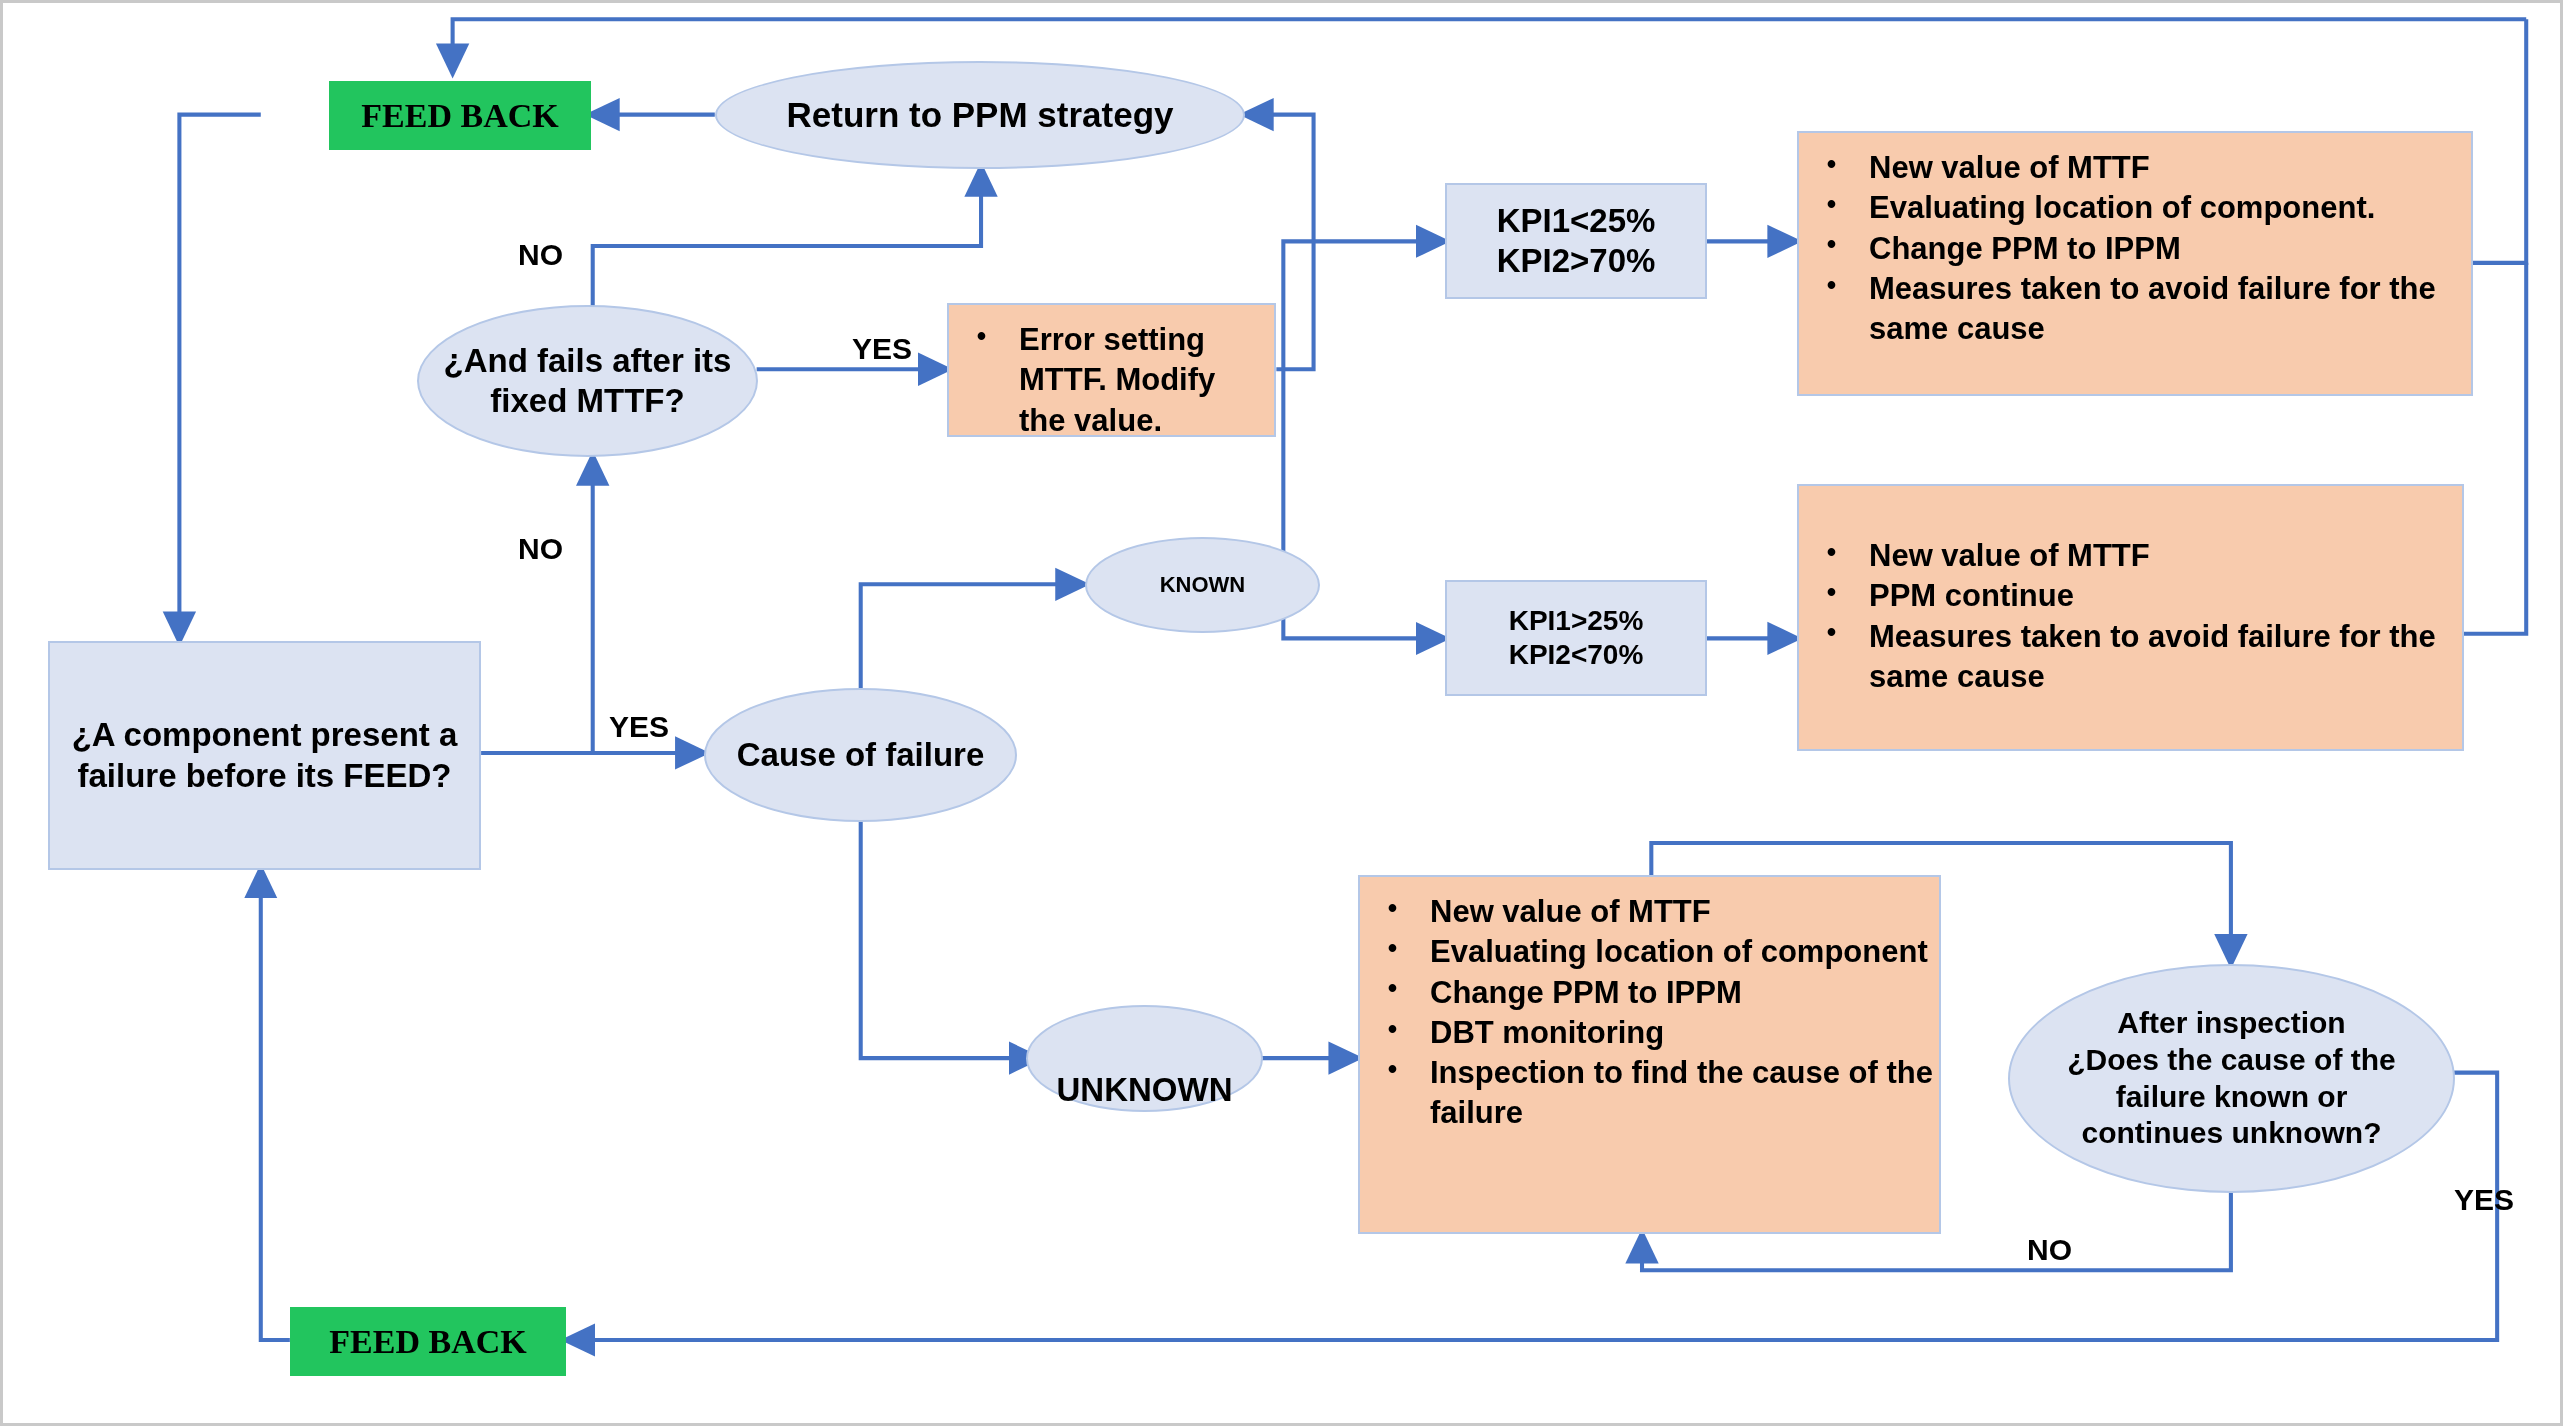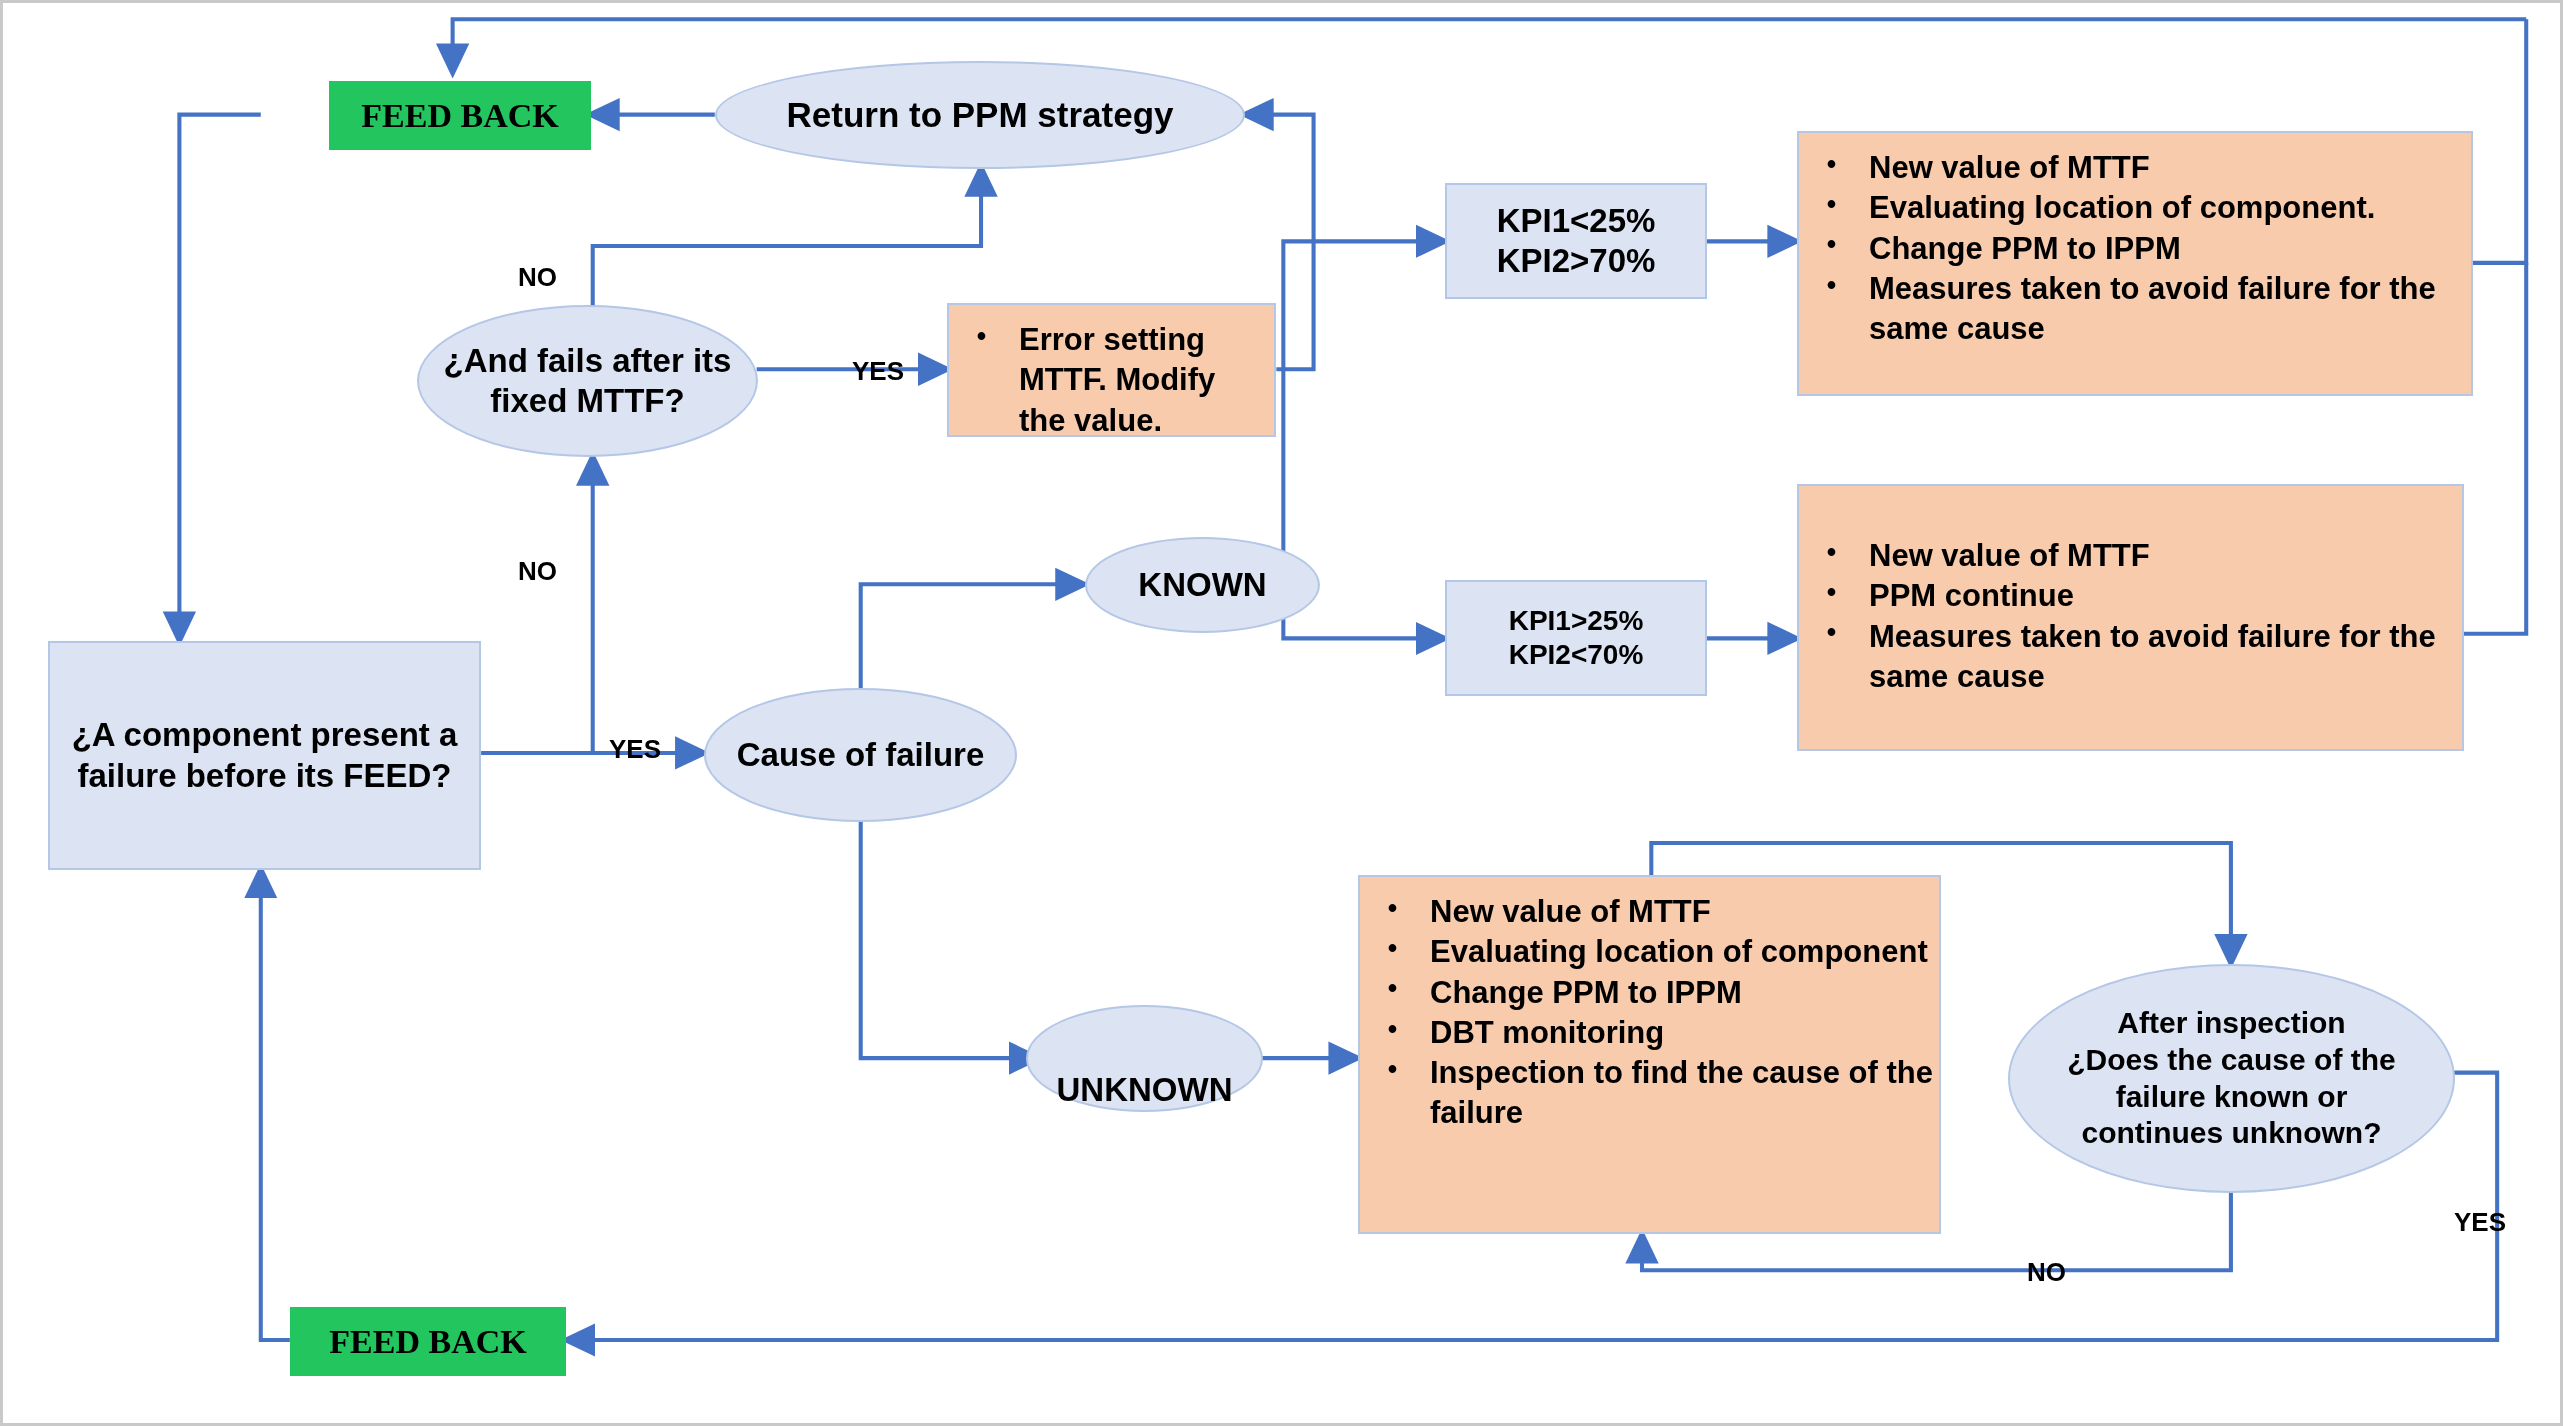--- a/index.html
+++ b/index.html
@@ -12,21 +12,21 @@
     box-sizing:border-box;
     overflow:hidden;
   }
   #wires{position:absolute;left:0;top:0;width:2563px;height:1426px;}
   .node{position:absolute;box-sizing:border-box;display:flex;align-items:center;justify-content:center;}
   .rect{border:2.9px solid #b4c7e7;background:#dce3f2;}
   .green{border:0;background:#22c55e;font-family:Liberation Serif, serif;}
   .orange{border:2.9px solid #b4c7e7;background:#f8cbad;}
   .ellipse{background:#dce3f2;border:2.9px solid #b4c7e7;border-radius:50%;}
   .lbl{font-weight:bold;color:#000;text-align:center;line-height:1.22;}
-  .edge-label{position:absolute;font-weight:bold;color:#000;font-size:26px;margin-top:24px;}
+  .edge-label{position:absolute;font-weight:bold;color:#000;font-size:30px;}
   .bullets{list-style:none;margin:0;padding:0;width:100%;}
   .bullets li{position:relative;padding-left:55px;font-weight:bold;color:#000;
     font-size:31px;line-height:1.30;}
   .bullets li:before{content:"\2022";position:absolute;left:12.8px;top:-1.2px;font-size:27px;}
   .ob{padding:15px 5px 15px 15px;display:block;align-items:flex-start;}
   .ob-inner{width:100%;}
 </style>
 </head>
 <body>
 
@@ -141,21 +141,21 @@
       <span>¿A component present a</span><br>
       <span>failure before its FEED?</span>
     </span>
   </div>
 
   <div class="node ellipse" style="left:701px;top:685px;width:313px;height:134px;">
     <span class="lbl" style="font-size:33px;">Cause of  failure</span>
   </div>
 
   <div class="node ellipse" style="left:1082px;top:534px;width:235px;height:96px;">
-    <span class="lbl" style="font-size:33px;">KNOWN</span>
+    <span class="lbl" style="font-size:22px;">KNOWN</span>
   </div>
 
   <div class="node ellipse" style="left:1023px;top:1002px;width:237px;height:107px;align-items:flex-end;">
     <span class="lbl" style="font-size:33px;">UNKNOWN</span>
   </div>
 
   <div class="node orange ob" style="left:1355px;top:872px;width:583px;height:359px;">
     <ul class="bullets ob-inner">
       <li>New value of MTTF</li>
       <li>Evaluating location of component</li>

